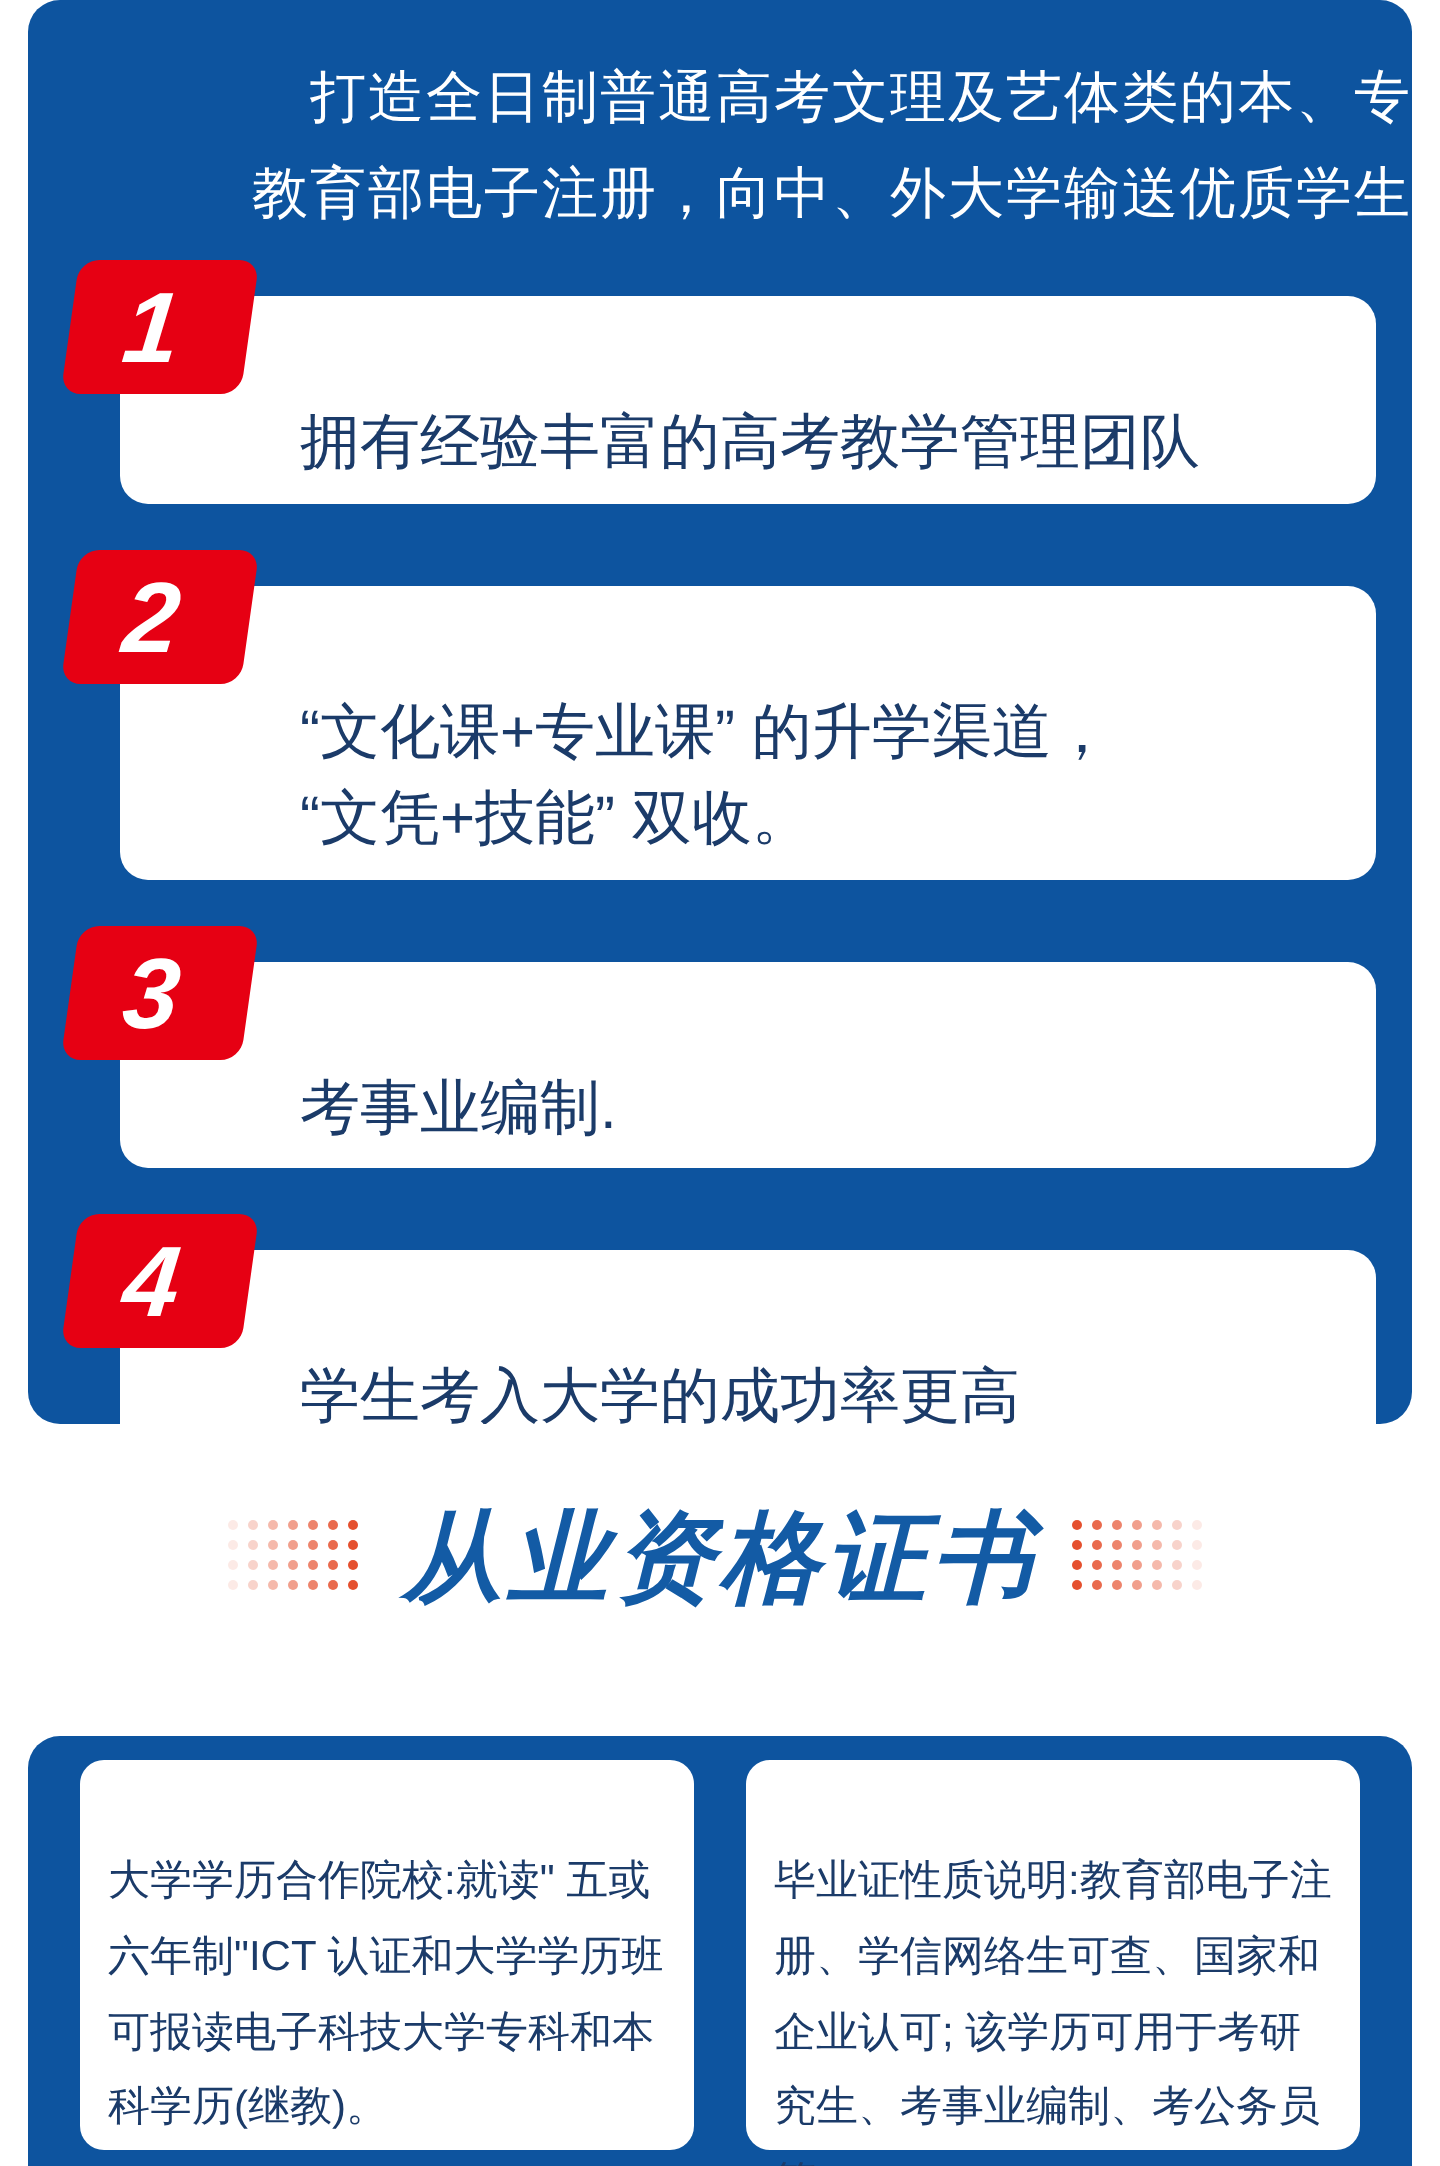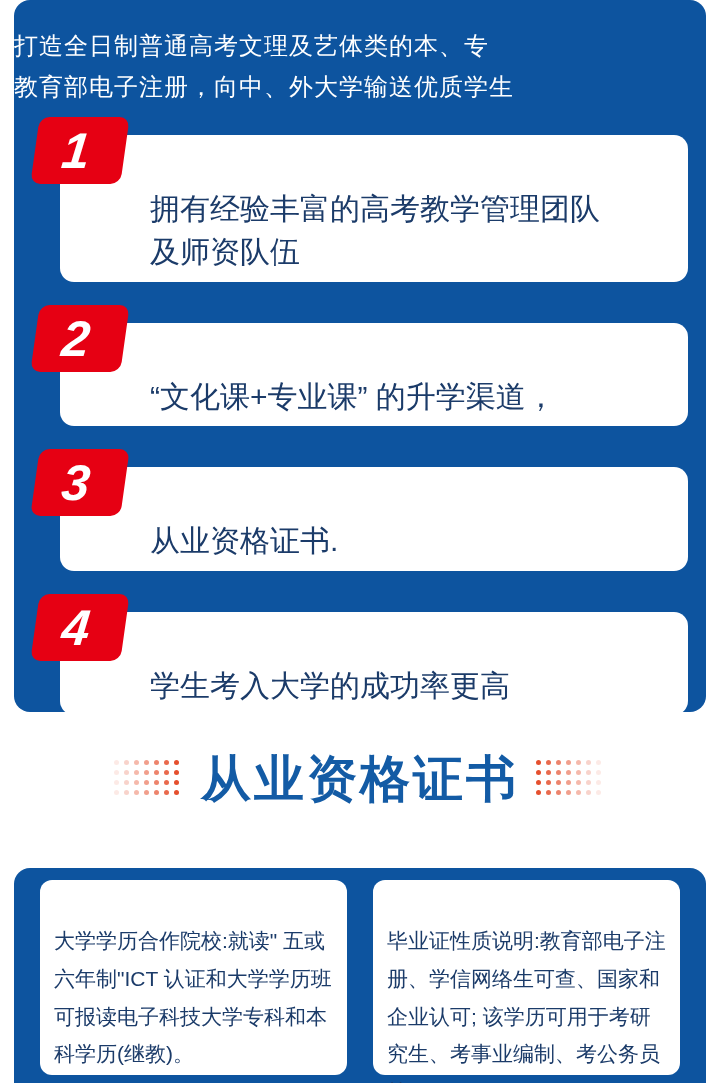--- a/index.html
+++ b/index.html
@@ -9,22 +9,22 @@
     font-family: "Liberation Sans", "DejaVu Sans", sans-serif;
   }
   .page { width: 720px; height: 1083px; position: relative; }
 
   
   .top-panel {
     position: absolute; left: 14px; top: 0; width: 692px; height: 712px;
     background: var(--panel-blue); border-radius: 16px;
   }
   .intro-heading {
-    padding-top: 25px; text-align: left; color: #ffffff;
-    font-size: 24px; line-height: 1.72; letter-spacing: 1px; font-weight: 400;
+    padding-top: 25px; text-align: right; color: #ffffff;
+    font-size: 28px; line-height: 1.72; letter-spacing: 1px; font-weight: 400;
   }
   .features { margin-top: 27px; }
   .feature {
     position: relative; margin: 0 18px 41px 46px;
     background: #ffffff; border-radius: 14px; min-height: 96px;
     display: flex; align-items: center;
   }
   .feature-text {
     padding: 8px 14px 8px 90px; color: var(--text-navy);
     font-size: 30px; line-height: 1.45; font-weight: 500; margin-top: 44px;
@@ -42,20 +42,21 @@
 
   
   .title-section { position: absolute; left: 0; top: 712px; width: 720px; height: 156px; background:#ffffff; }
   .title-row {
     display: flex; align-items: center; justify-content: center; gap: 17px;
     padding-top: 40px;
   }
   .section-title {
     color: var(--title-blue); font-size: 50px; font-weight: bold; letter-spacing: 3px;
     line-height: 1.1;
+    font-style: italic;
   }
   .dots { display: grid; grid-template-columns: repeat(7, 10px); grid-auto-rows: 10px; }
   .dots i { width: 5px; height: 5px; border-radius: 50%; background: var(--dot-orange); display: block; }
   .section-subtitle {
     margin-top: 9px; text-align: center; color: var(--subtitle-gray);
     font-size: 23px; letter-spacing: 1.5px; font-weight: 400;
   }
 
   
   .bottom-panel {
@@ -83,39 +84,39 @@
     </div>
 
     <div class="features">
 
       <div class="feature">
         <div class="num-badge">
           <span>1</span>
         </div>
         <div class="feature-text">
           <div>拥有经验丰富的高考教学管理团队</div>
-          <div>及师资队伍</div>
         </div>
       </div>
 
       <div class="feature">
         <div class="num-badge">
           <span>2</span>
         </div>
         <div class="feature-text">
           <div>“文化课+专业课” 的升学渠道，</div>
+          <div>“文凭+技能” 双收。</div>
         </div>
       </div>
 
       <div class="feature">
         <div class="num-badge">
           <span>3</span>
         </div>
         <div class="feature-text">
-          <div>从业资格证书.</div>
+          <div>考事业编制.</div>
         </div>
       </div>
 
       <div class="feature">
         <div class="num-badge">
           <span>4</span>
         </div>
         <div class="feature-text">
           <div>学生考入大学的成功率更高</div>
           <div></div>

